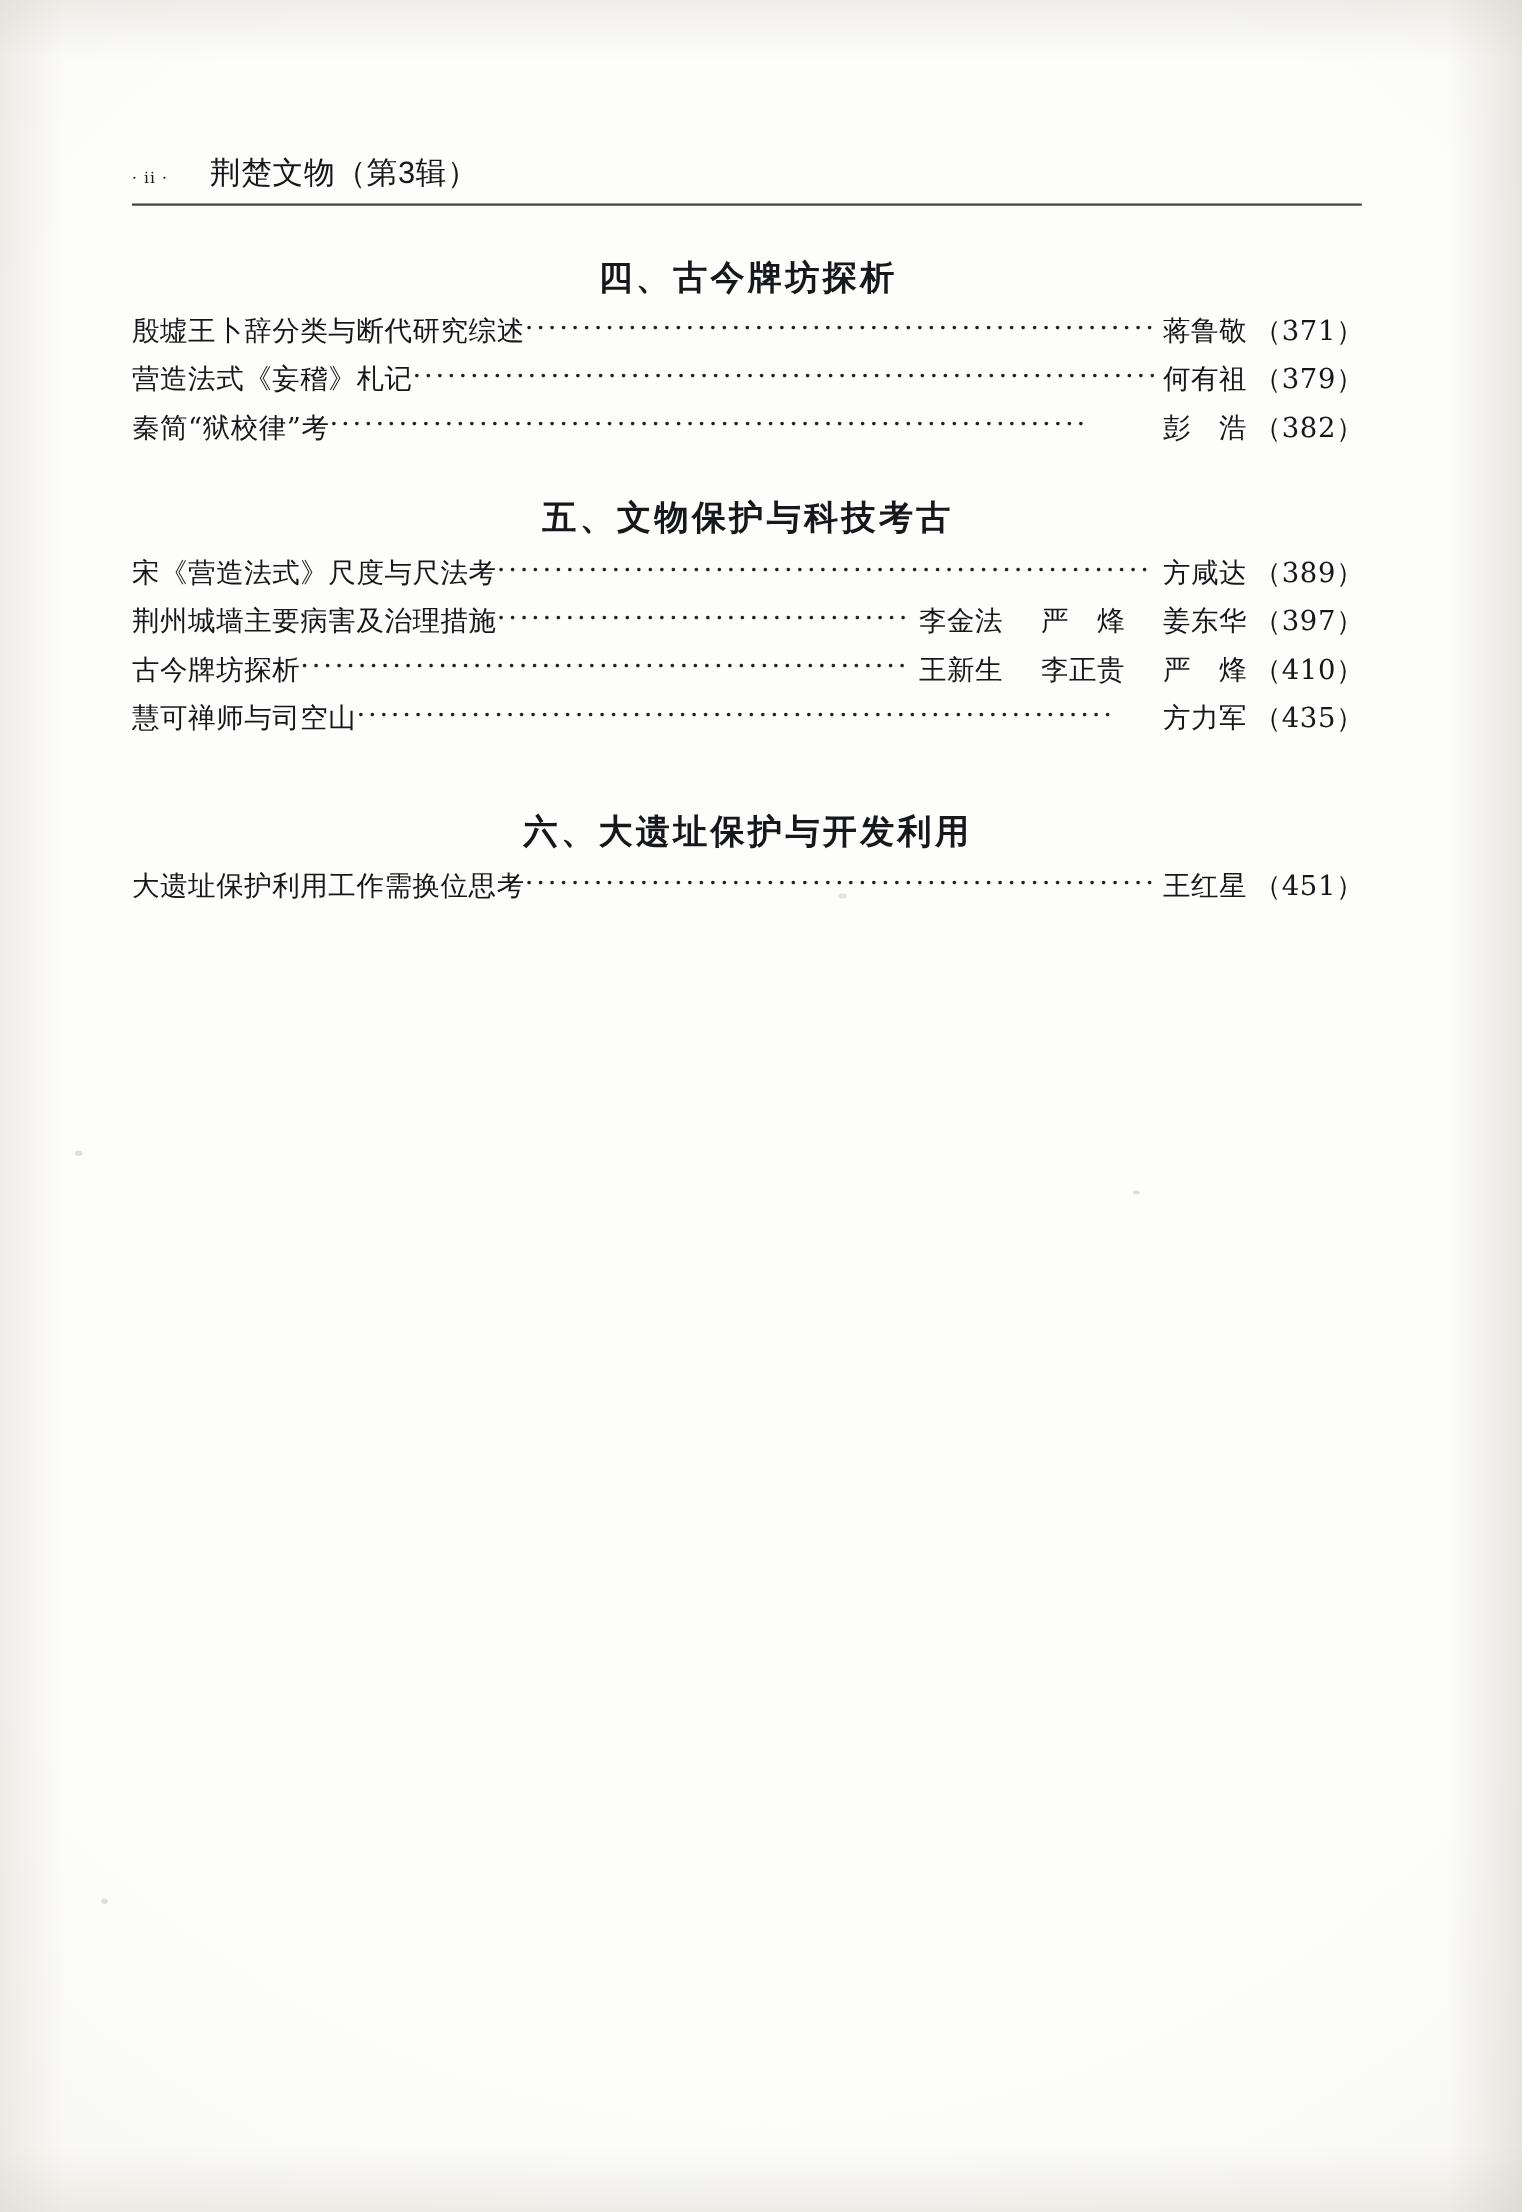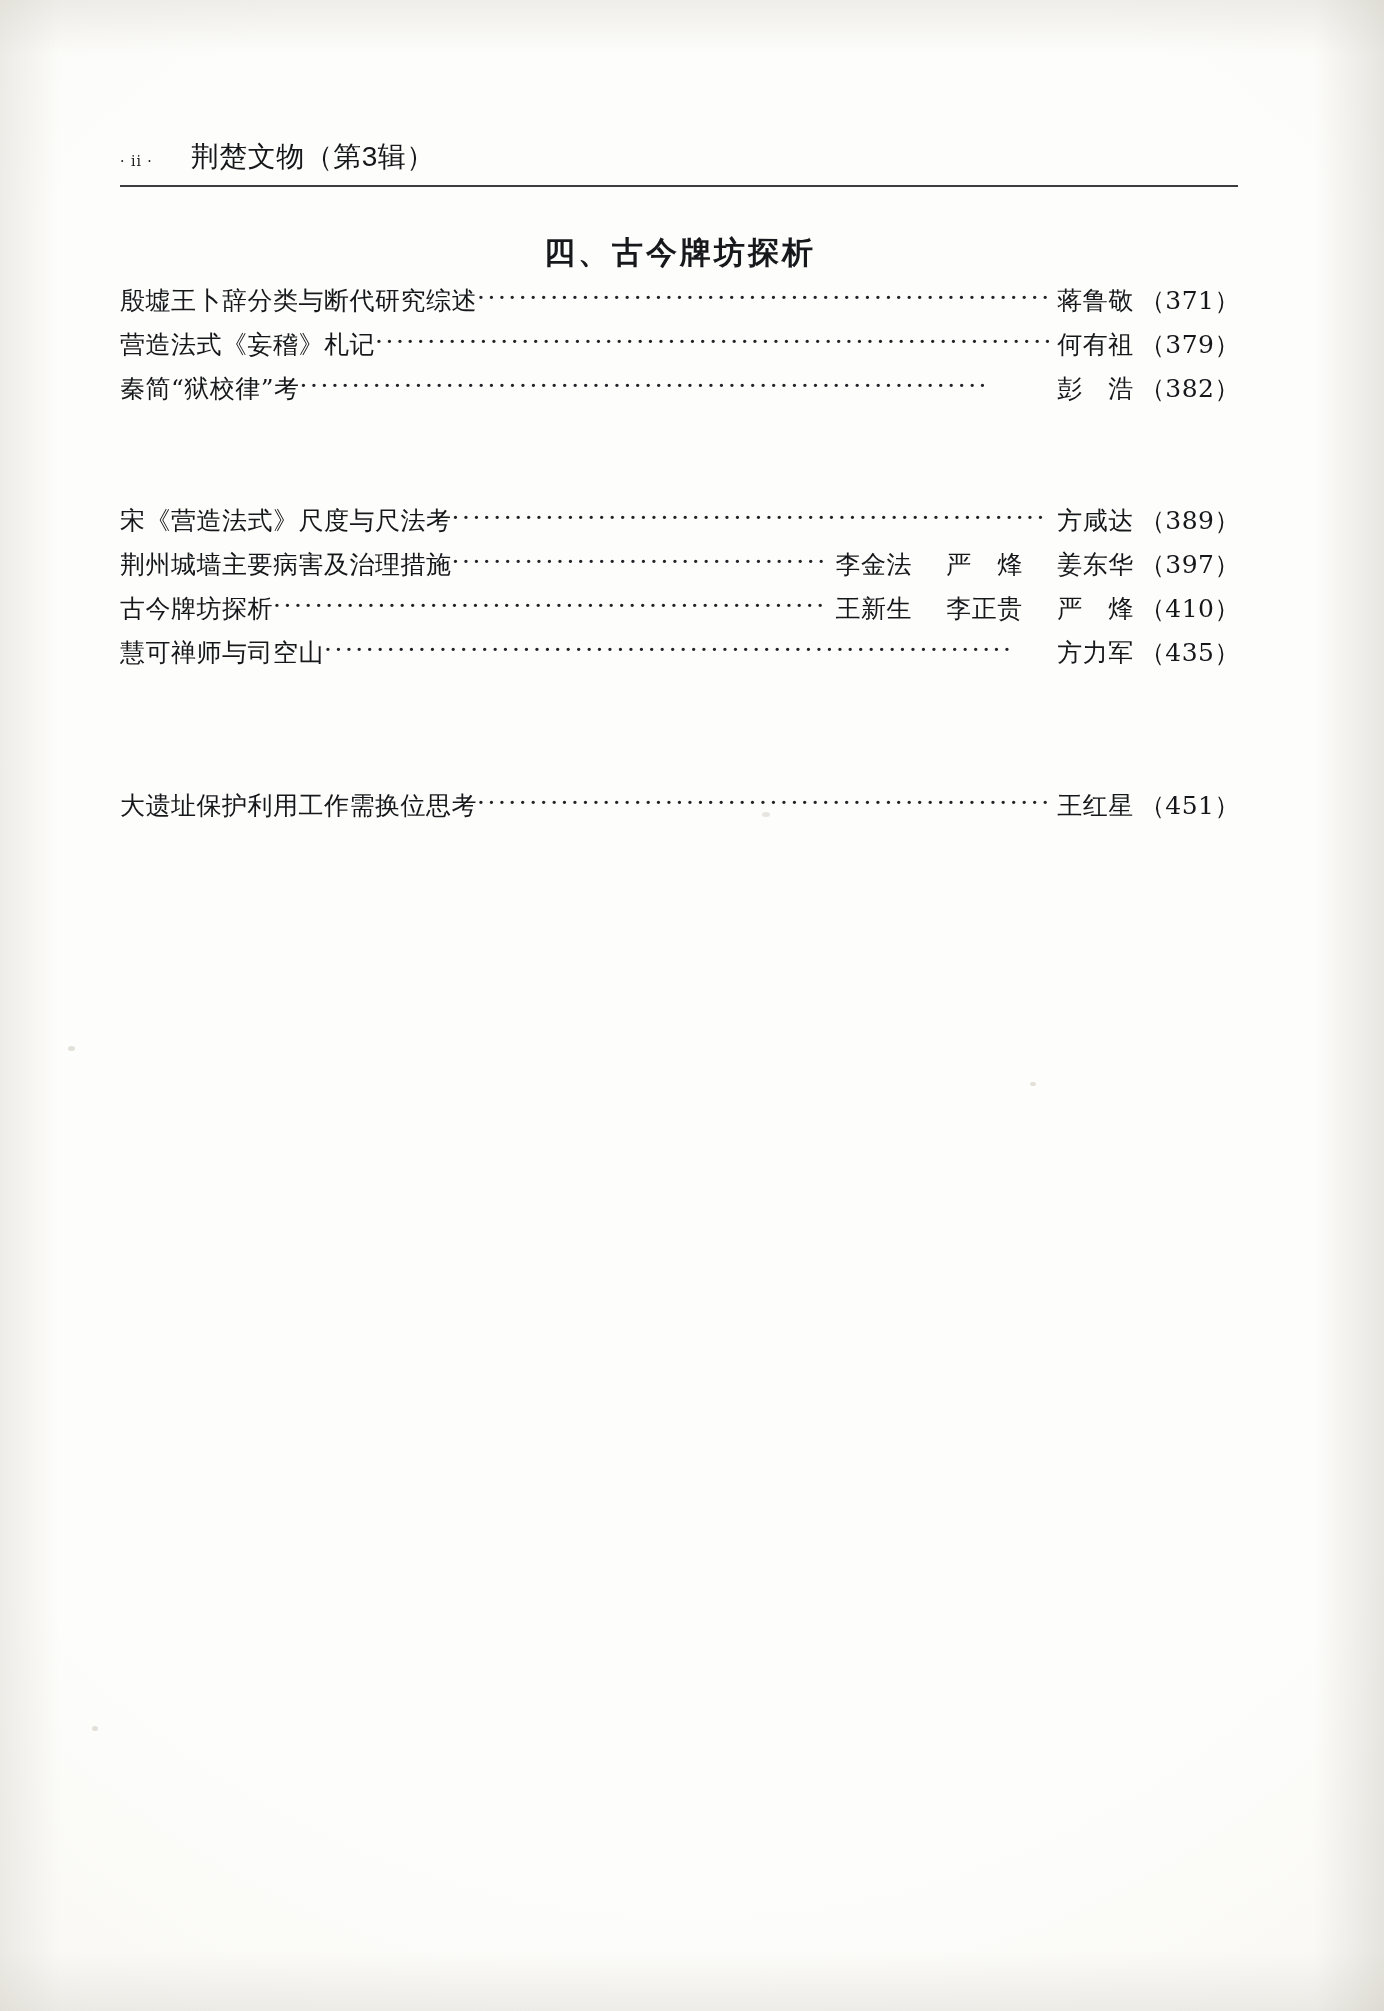--- a/index.html
+++ b/index.html
@@ -180,20 +180,21 @@
         </li>
         <li class="toc-entry">
           <span class="entry-title">秦简“狱校律”考</span>
           <span class="leader">··································································</span>
           <span class="authors"><span class="author">彭　浩</span></span>
           <span class="page-no">（382）</span>
         </li>
       </ul>
     </div>
 
+    <div class="block section-title" id="sec5-title">五、文物保护与科技考古</div>
     <div class="block" id="sec5-list">
       <ul class="toc-list">
         <li class="toc-entry">
           <span class="entry-title">宋《营造法式》尺度与尺法考</span>
           <span class="leader">··································································</span>
           <span class="authors"><span class="author">方咸达</span></span>
           <span class="page-no">（389）</span>
         </li>
         <li class="toc-entry">
           <span class="entry-title">荆州城墙主要病害及治理措施</span>
@@ -217,20 +218,21 @@
         </li>
         <li class="toc-entry">
           <span class="entry-title">慧可禅师与司空山</span>
           <span class="leader">··································································</span>
           <span class="authors"><span class="author">方力军</span></span>
           <span class="page-no">（435）</span>
         </li>
       </ul>
     </div>
 
+    <div class="block section-title" id="sec6-title">六、大遗址保护与开发利用</div>
     <div class="block" id="sec6-list">
       <ul class="toc-list">
         <li class="toc-entry">
           <span class="entry-title">大遗址保护利用工作需换位思考</span>
           <span class="leader">··································································</span>
           <span class="authors"><span class="author">王红星</span></span>
           <span class="page-no">（451）</span>
         </li>
       </ul>
     </div>

